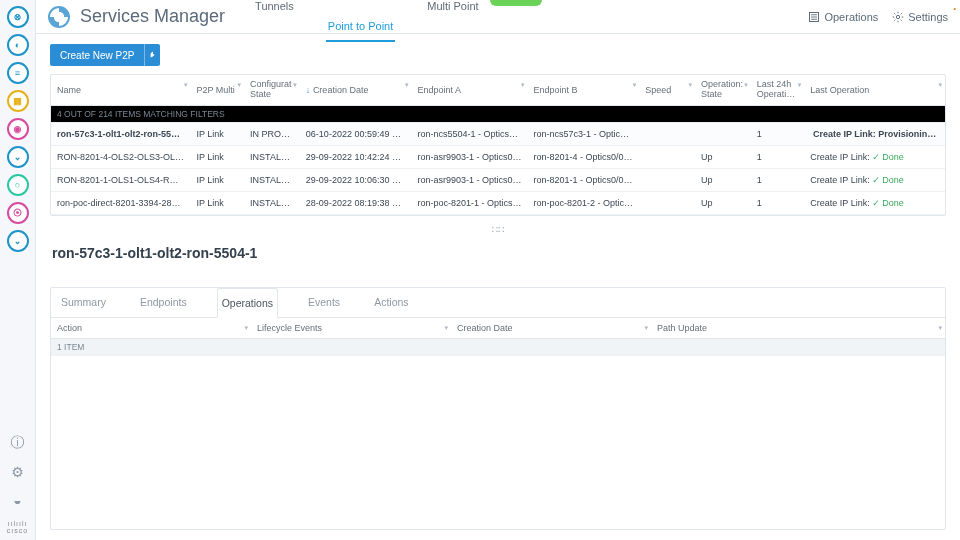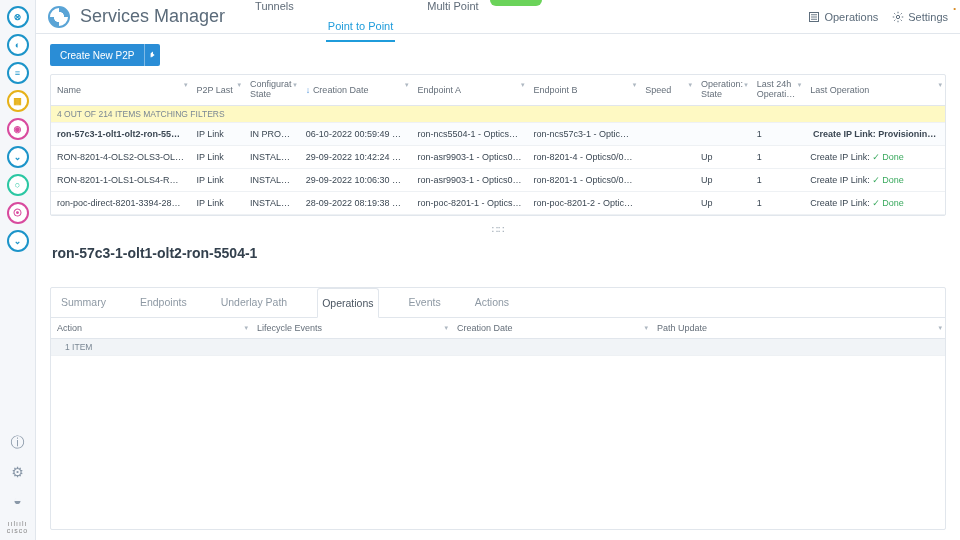--- a/index.html
+++ b/index.html
@@ -28,34 +28,34 @@
   .content{ flex:1; padding:10px 14px 10px 14px; display:flex; flex-direction:column; gap:8px; overflow:hidden;}
   .btn-primary{ display:inline-flex; align-items:center; background:#2a8dd6; color:#fff; border-radius:2px; overflow:hidden; height:22px;}
   .btn-primary .lbl{ padding:0 10px; font-size:10px;}
   .btn-primary .drop{ width:16px; display:flex; align-items:center; justify-content:center; border-left:1px solid rgba(255,255,255,.4); height:100%;}
   .btn-primary .drop svg{ width:8px; height:8px; fill:#fff;}
   .panel{ border:1px solid #e1e6ec; border-radius:2px; background:#fff;}
   .table{ width:100%; border-collapse:collapse; table-layout:fixed;}
   .table th{ text-align:left; font-weight:400; color:#656f7a; font-size:9px; padding:5px 6px; border-bottom:1px solid #e1e6ec; position:relative; white-space:nowrap; overflow:hidden; text-overflow:ellipsis;}
   .table th .drop-ic{ position:absolute; right:3px; top:6px; color:#aeb8c2; font-size:7px;}
   .table td{ font-size:9px; padding:6px 6px; border-bottom:1px solid #eef1f4; white-space:nowrap; overflow:hidden; text-overflow:ellipsis; color:#3b4753;}
-  .table tr.filter-row td{ background:#fef9c3; color:#7a8794; font-size:8.5px; padding:3px 6px;}
+  .table tr.filter-row td{ background:#000000; color:#7a8794; font-size:8.5px; padding:3px 6px;}
   .table tr.sel td{ background:#fafcfe;}
   .table tr.sel td:first-child{ font-weight:600;}
   .status-installed{ color:#3aa95e;}
   .status-inprog{ color:#3b4753;margin-top:36px;}
   .done{ color:#3aa95e;}
   .done::before{ content:"✓ "; color:#3aa95e;}
   .splitter{ text-align:center; color:#9aa6b1; font-size:10px; user-select:none; cursor:ns-resize;}
   .detail-title{ font-size:14px; font-weight:600; color:#33404d; padding:2px 2px;}
   .subtabs{ display:flex; gap:26px; border-bottom:1px solid #e1e6ec; padding:0 6px;}
   .subtab{ font-size:10.5px; color:#8e99a4; padding:8px 4px; cursor:pointer;}
   .subtab.active{ background:#fff; border:1px solid #e1e6ec; border-bottom-color:#fff; border-radius:3px 3px 0 0; color:#4a5561; margin-bottom:-1px;}
   .ops-table th{ font-size:9px;}
-  .ops-filter td{ background:#f1f4f7; color:#7a8794; font-size:8.5px; padding:3px 14px;}
+  .ops-filter td{ background:#f1f4f7; color:#7a8794; font-size:8.5px; padding:3px 6px;}
   .spinner{ display:inline-block; width:8px; height:8px; border:1.5px solid #c2ccd4; border-top-color:#4a90d9; border-radius:50%; margin-right:4px; vertical-align:middle;}
   .pill-green{ position:absolute; top:0; left:490px; width:52px; height:6px; border-radius:0 0 6px 6px; background:#6bd35a;}
   .topdot{ position:absolute; top:4px; right:4px; color:#d88a1f; font-size:8px;}
   col.c-name{width:125px} col.c-type{width:48px} col.c-conf{width:50px}
   col.c-date{width:100px} col.c-epa{width:104px} col.c-epb{width:100px}
   col.c-speed{width:50px} col.c-ops{width:50px} col.c-24h{width:48px} col.c-last{width:126px}
 </style>
 </head>
 <body>
 
@@ -130,21 +130,21 @@
             <col class="c-epa">
               <col class="c-epb">
               <col class="c-speed">
               <col class="c-ops">
             <col class="c-24h">
               <col class="c-last">
           </colgroup>
           <thead>
               <tr>
             <th><span>Name</span><span class="drop-ic">▾</span></th>
-            <th><span>P2P Last</span><span class="drop-ic">▾</span></th>
+            <th><span>P2P Multi</span><span class="drop-ic">▾</span></th>
             <th style="white-space:normal;line-height:1.1;"><span>Configurat
 State</span><span class="drop-ic">▾</span></th>
             <th><span style="color:#4a90d9">↓ </span><span>Creation Date</span><span class="drop-ic">▾</span></th>
             <th><span>Endpoint A</span><span class="drop-ic">▾</span></th>
             <th><span>Endpoint B</span><span class="drop-ic">▾</span></th>
             <th><span>Speed</span><span class="drop-ic">▾</span></th>
             <th style="white-space:normal;line-height:1.1;"><span>Operation:
 State</span><span class="drop-ic">▾</span></th>
             <th style="white-space:normal;line-height:1.1;"><span>Last 24h
 Operations</span><span class="drop-ic">▾</span></th>
@@ -210,21 +210,20 @@
       </div>
 
       <div class="splitter">∷∷</div>
 
       <div class="detail-title">ron-57c3-1-olt1-olt2-ron-5504-1</div>
 
       <div class="panel" style="flex:1; display:flex; flex-direction:column;margin-top:16px;">
         <div class="subtabs">
           <div class="subtab">Summary</div>
           <div class="subtab">Endpoints</div>
-          <div class="subtab">Underlay Path</div>
           <div class="subtab active">Operations</div>
           <div class="subtab">Events</div>
           <div class="subtab">Actions</div>
         </div>
         <table class="table ops-table">
           <colgroup>
               <col style="width:200px">
               <col style="width:200px">
               <col style="width:200px">
               <col>

